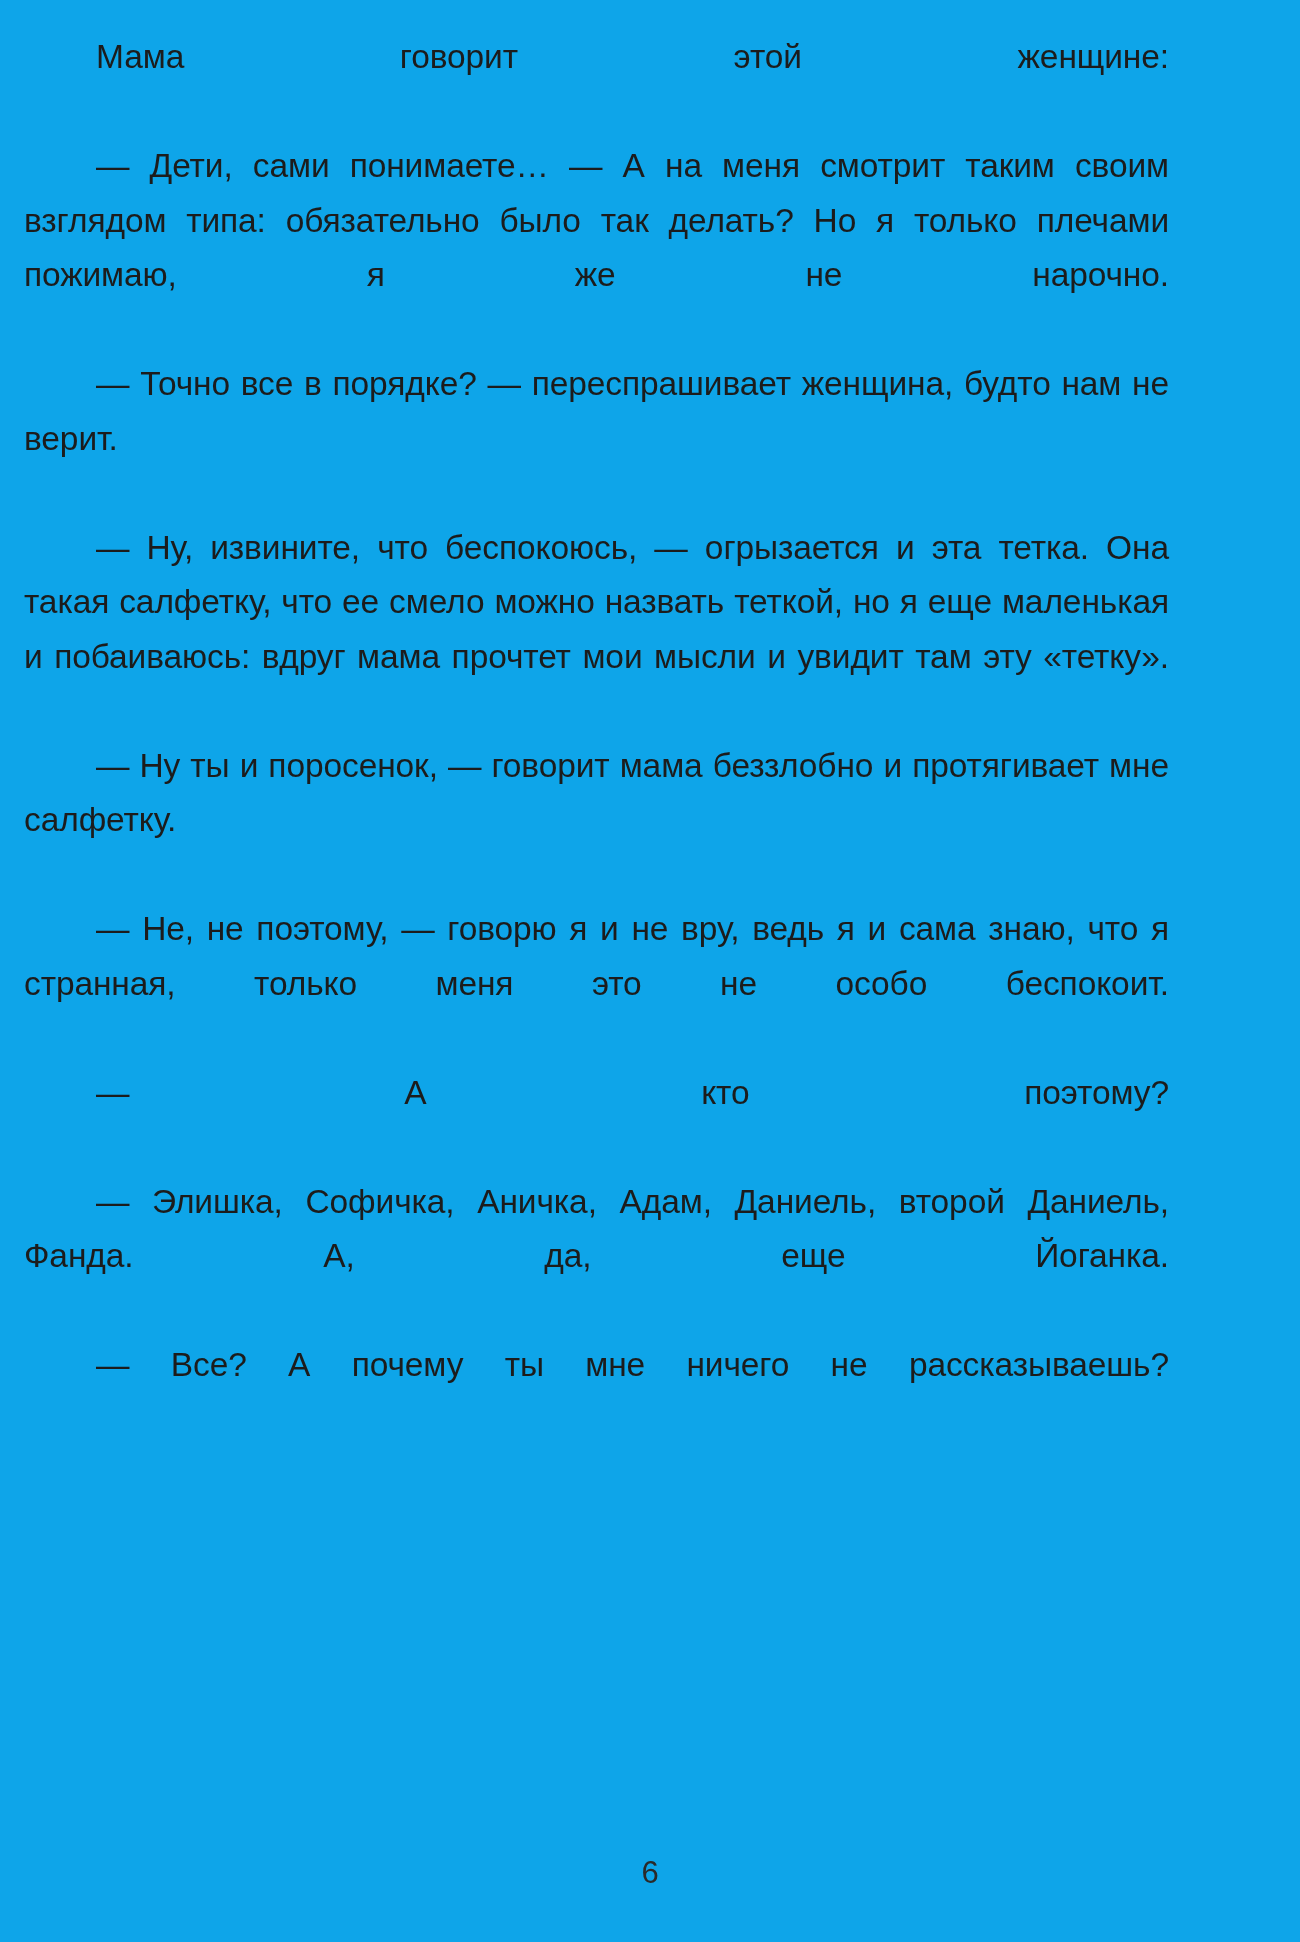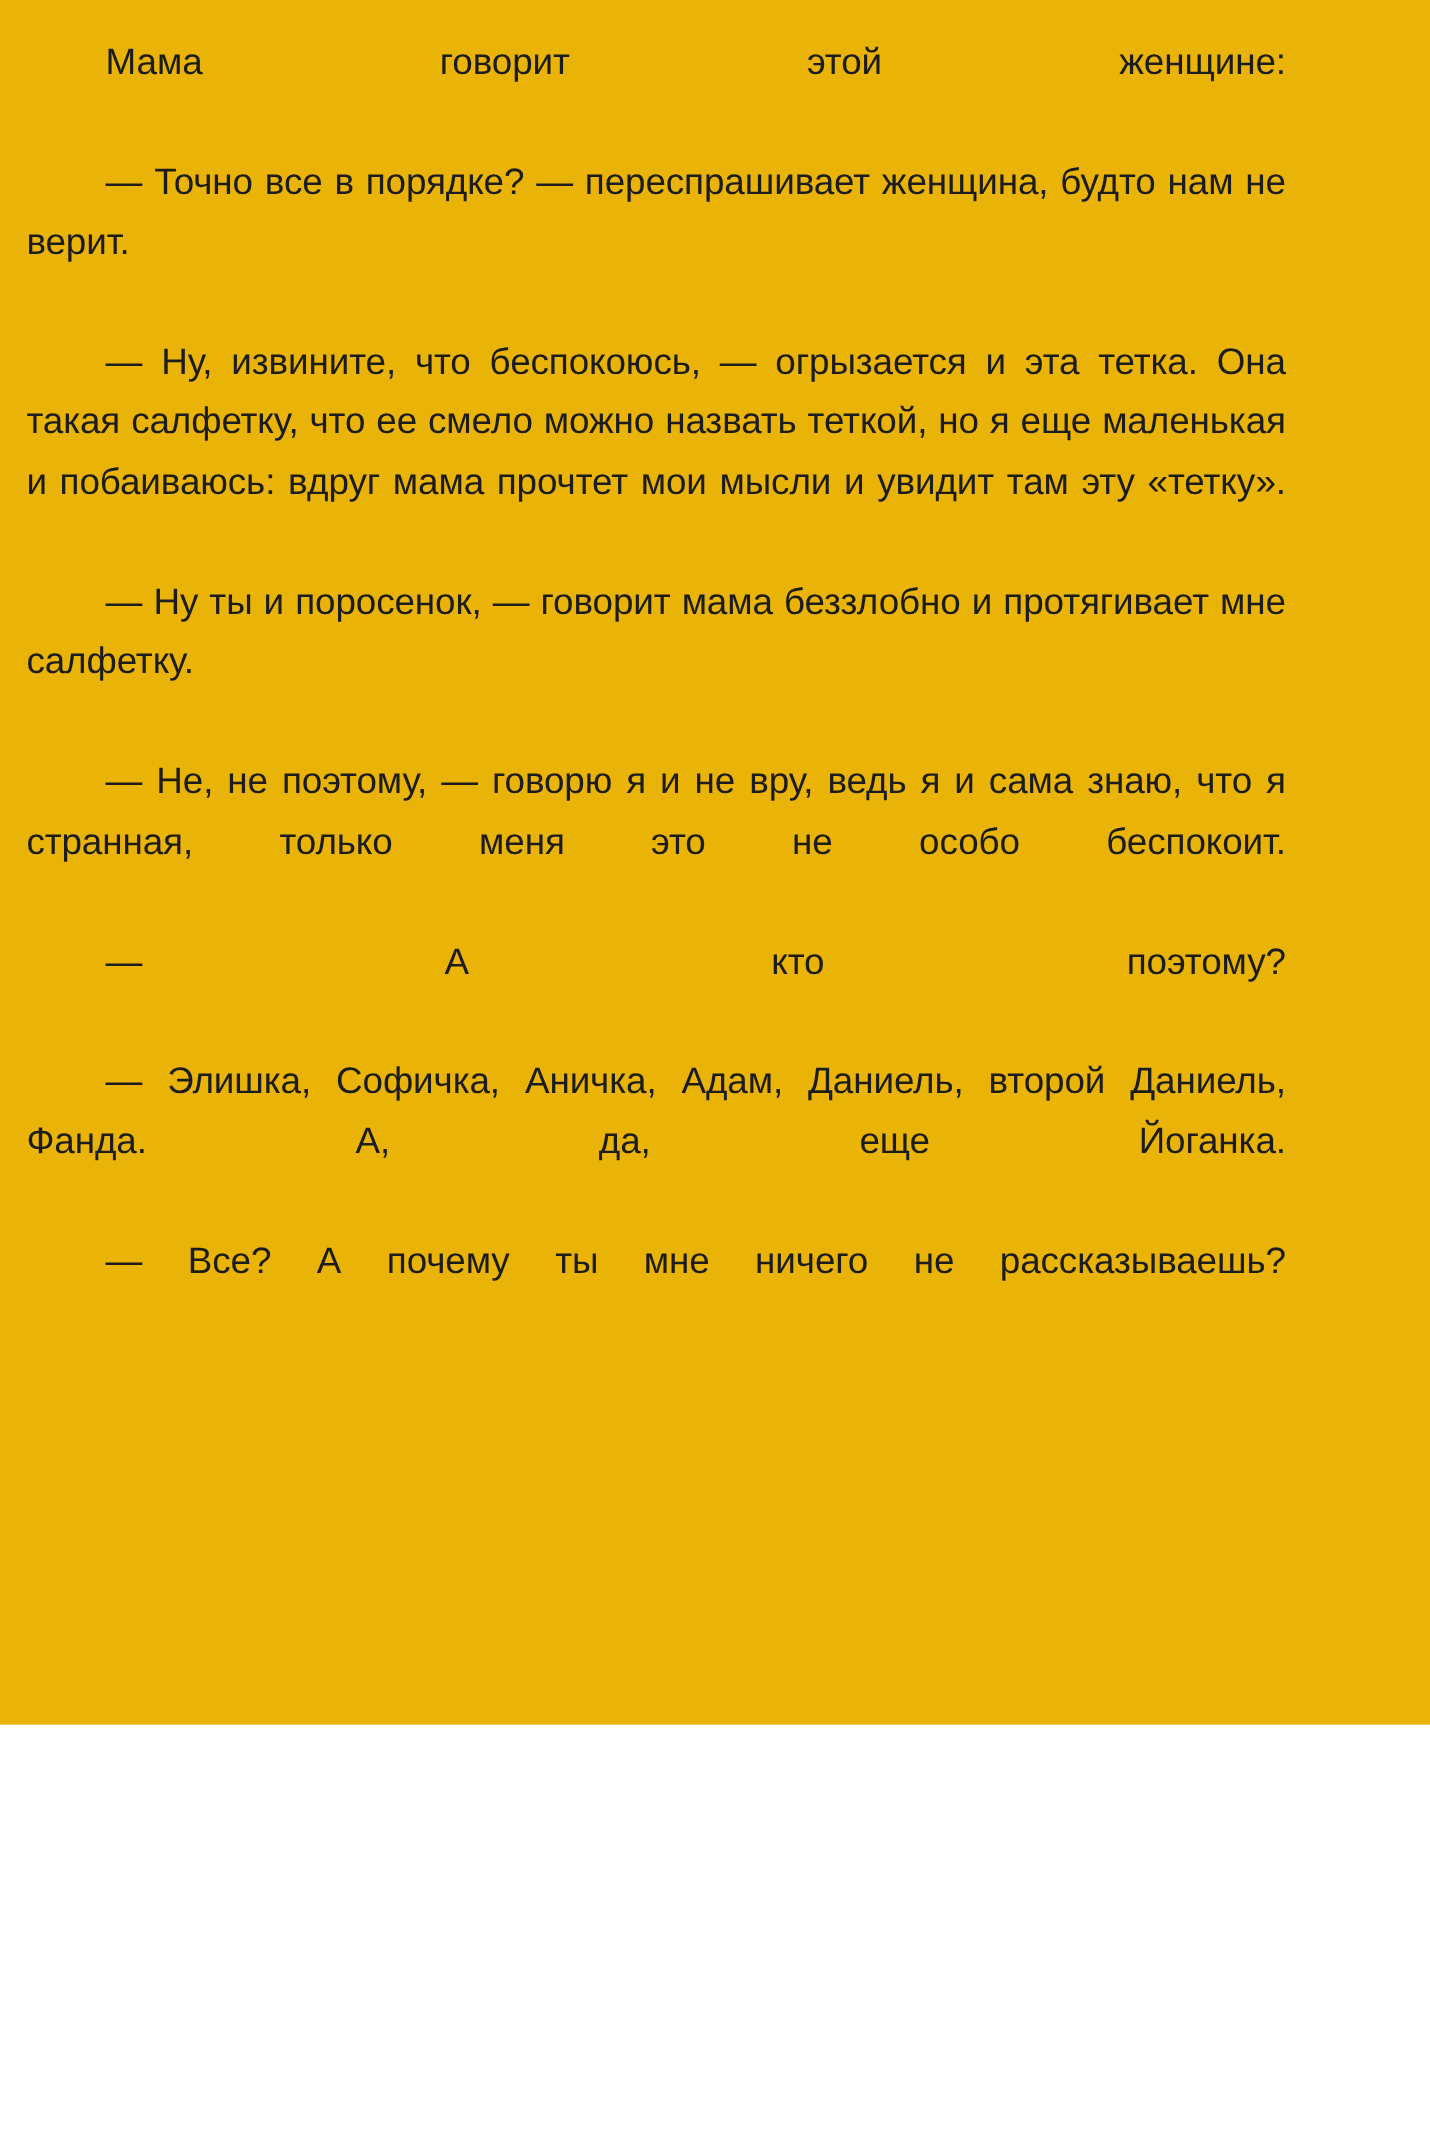--- a/index.html
+++ b/index.html
@@ -6,22 +6,22 @@
     margin: 0;
     padding: 0;
     background: #ffffff;
   }
   body {
     font-family: "Liberation Sans", "DejaVu Sans", sans-serif;
   }
   .page {
     position: relative;
     width: 1300px;
-    height: 1568px;
-    background: #eab308;
+    height: 1942px;
+    background: #0ea5e9;
     box-sizing: border-box;
     overflow: hidden;
   }
   .text-block {
     position: absolute;
     left: 24px;
     top: 30px;
     width: 1145px;
     box-sizing: border-box;
   }
@@ -60,20 +60,21 @@
   }
 </style>
 </head>
 <body>
 
 <div class="page">
 
   <div class="text-block">
 
     <p class="para indent">Мама говорит этой женщине:</p>
+    <p class="para indent">— Дети, сами понимаете… — А на меня смотрит таким своим взглядом типа: обязательно было так делать? Но я только плечами пожимаю, я же не нарочно.</p>
     <p class="para indent">— Точно все в порядке? — переспрашивает женщина, будто нам не верит.</p>
     <p class="para indent">— Ну, извините, что беспокоюсь, — огрызается и эта тетка. Она такая салфетку, что ее смело можно назвать теткой, но я еще маленькая и побаиваюсь: вдруг мама прочтет мои мысли и увидит там эту «тетку».</p>
     <p class="para indent">— Ну ты и поросенок, — говорит мама беззлобно и протягивает мне салфетку.</p>
     <p class="para indent">— Не, не поэтому, — говорю я и не вру, ведь я и сама знаю, что я странная, только меня это не особо беспокоит.</p>
     <p class="para indent">— А кто поэтому?</p>
     <p class="para indent">— Элишка, Софичка, Аничка, Адам, Даниель, второй Даниель, Фанда. А, да, еще Йоганка.</p>
     <p class="para indent">— Все? А почему ты мне ничего не рассказываешь?</p>
 
   </div>
 

